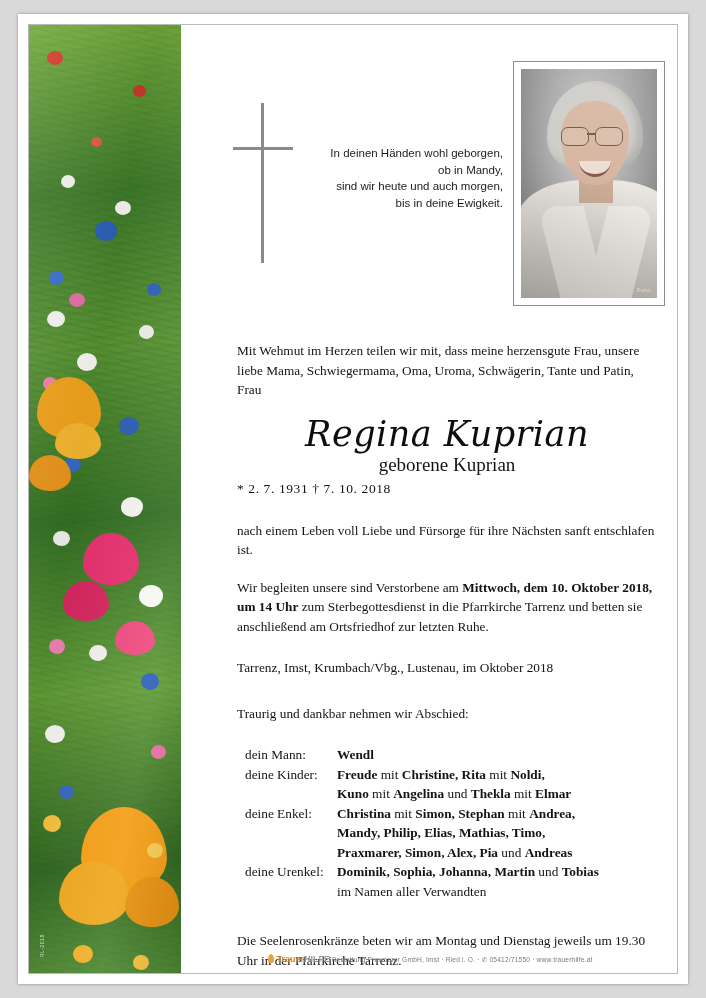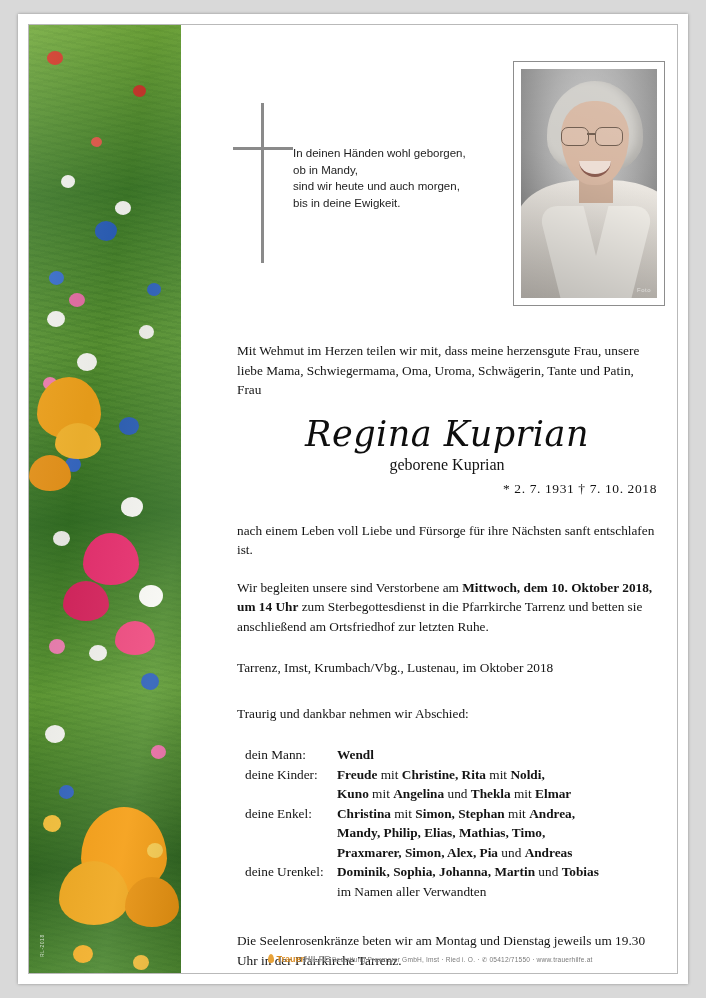--- a/index.html
+++ b/index.html
@@ -113,21 +113,21 @@
     width: 60px;
     height: 3px;
     background: #8a8a8a;
   }
 
   .verse {
     position: absolute;
     left: 100px;
     top: 120px;
     width: 210px;
-    text-align: left;
+    text-align: right;
     font-family: "Liberation Sans", sans-serif;
     font-size: 11.5px;
     line-height: 16.5px;
     color: #1d1d1d;
   }
   .verse div { white-space: nowrap; }
 
   .portrait-frame {
     position: absolute;
     right: 12px;
@@ -245,25 +245,25 @@
     font-style: italic;
     font-size: 35px;
     line-height: 40px;
     letter-spacing: 0.5px;
     color: #0e0e0e;
     margin-top: 14px;
   }
   .maiden {
     text-align: center;
     font-family: "Liberation Serif", serif;
-    font-size: 16px;
+    font-size: 19px;
     margin-top: 1px;
   }
   .dates {
-    text-align: right;
+    text-align: left;
     font-family: "Liberation Serif", serif;
     font-size: 13.5px;
     letter-spacing: 0.6px;
     margin-top: 5px;
   }
 
   b, .b { font-weight: bold; }
 
   .family {
     display: table;

